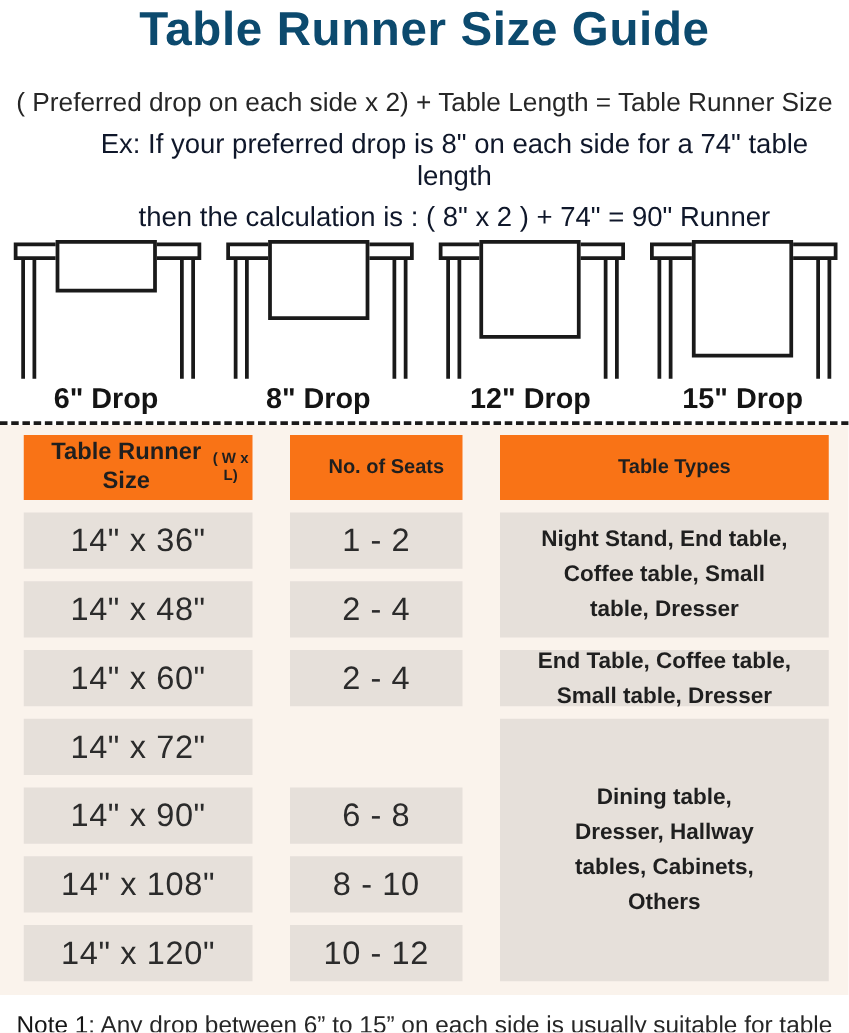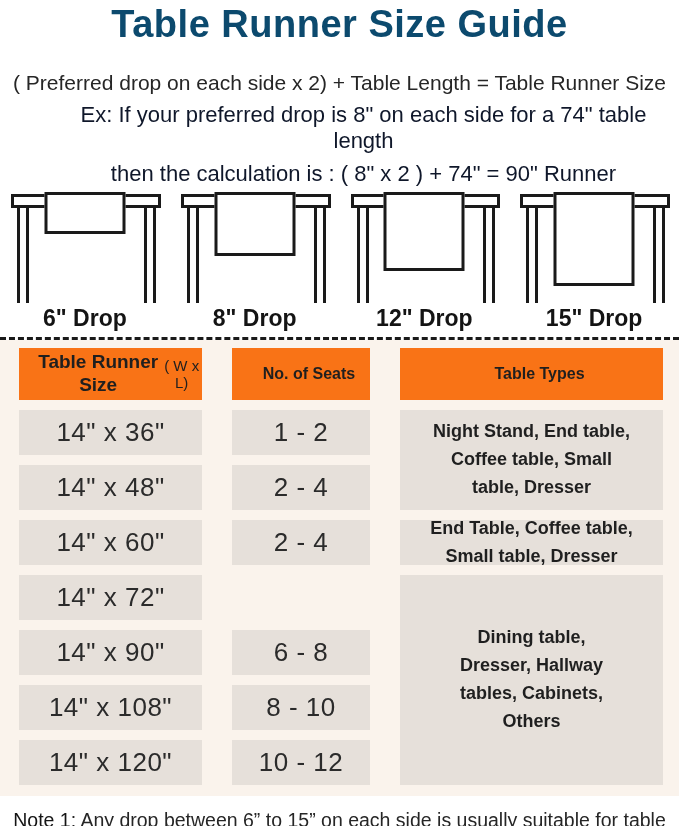--- a/index.html
+++ b/index.html
@@ -49,21 +49,21 @@
     grid-template-columns:183px 138px 263px;
     grid-template-rows:52px repeat(7,45px);
     gap:10px 30px;
   }
   .cell {
     background:#e6e0da; display:flex; align-items:center; justify-content:center;
     text-align:center; color:#2b2b2b;
   }
   .hcell { background:#f97316; flex-direction:row; color:#1f1f1f;padding-left:16px; }
   .h-big { font-size:19px; font-weight:700; line-height:1.2; }
-  .h-sub { font-size:15px; font-weight:400; line-height:1.15; }
+  .h-sub { font-size:12px; font-weight:700; line-height:1.15; }
   .h-one { font-size:16px; font-weight:700; }
   .val { font-size:26px; font-weight:400; letter-spacing:.5px; }
   .types { font-size:18px; font-weight:700; line-height:1.55; white-space:pre-line; color:#1f1f1f; padding:16px 8px; }
 
   
   .notes { padding:10px 8px 0; text-align:center; font-size:19.5px; line-height:1.5; color:#262626; }
   .notes strong { font-weight:400; color:#141414; }
 </style>
 </head>
 <body>

